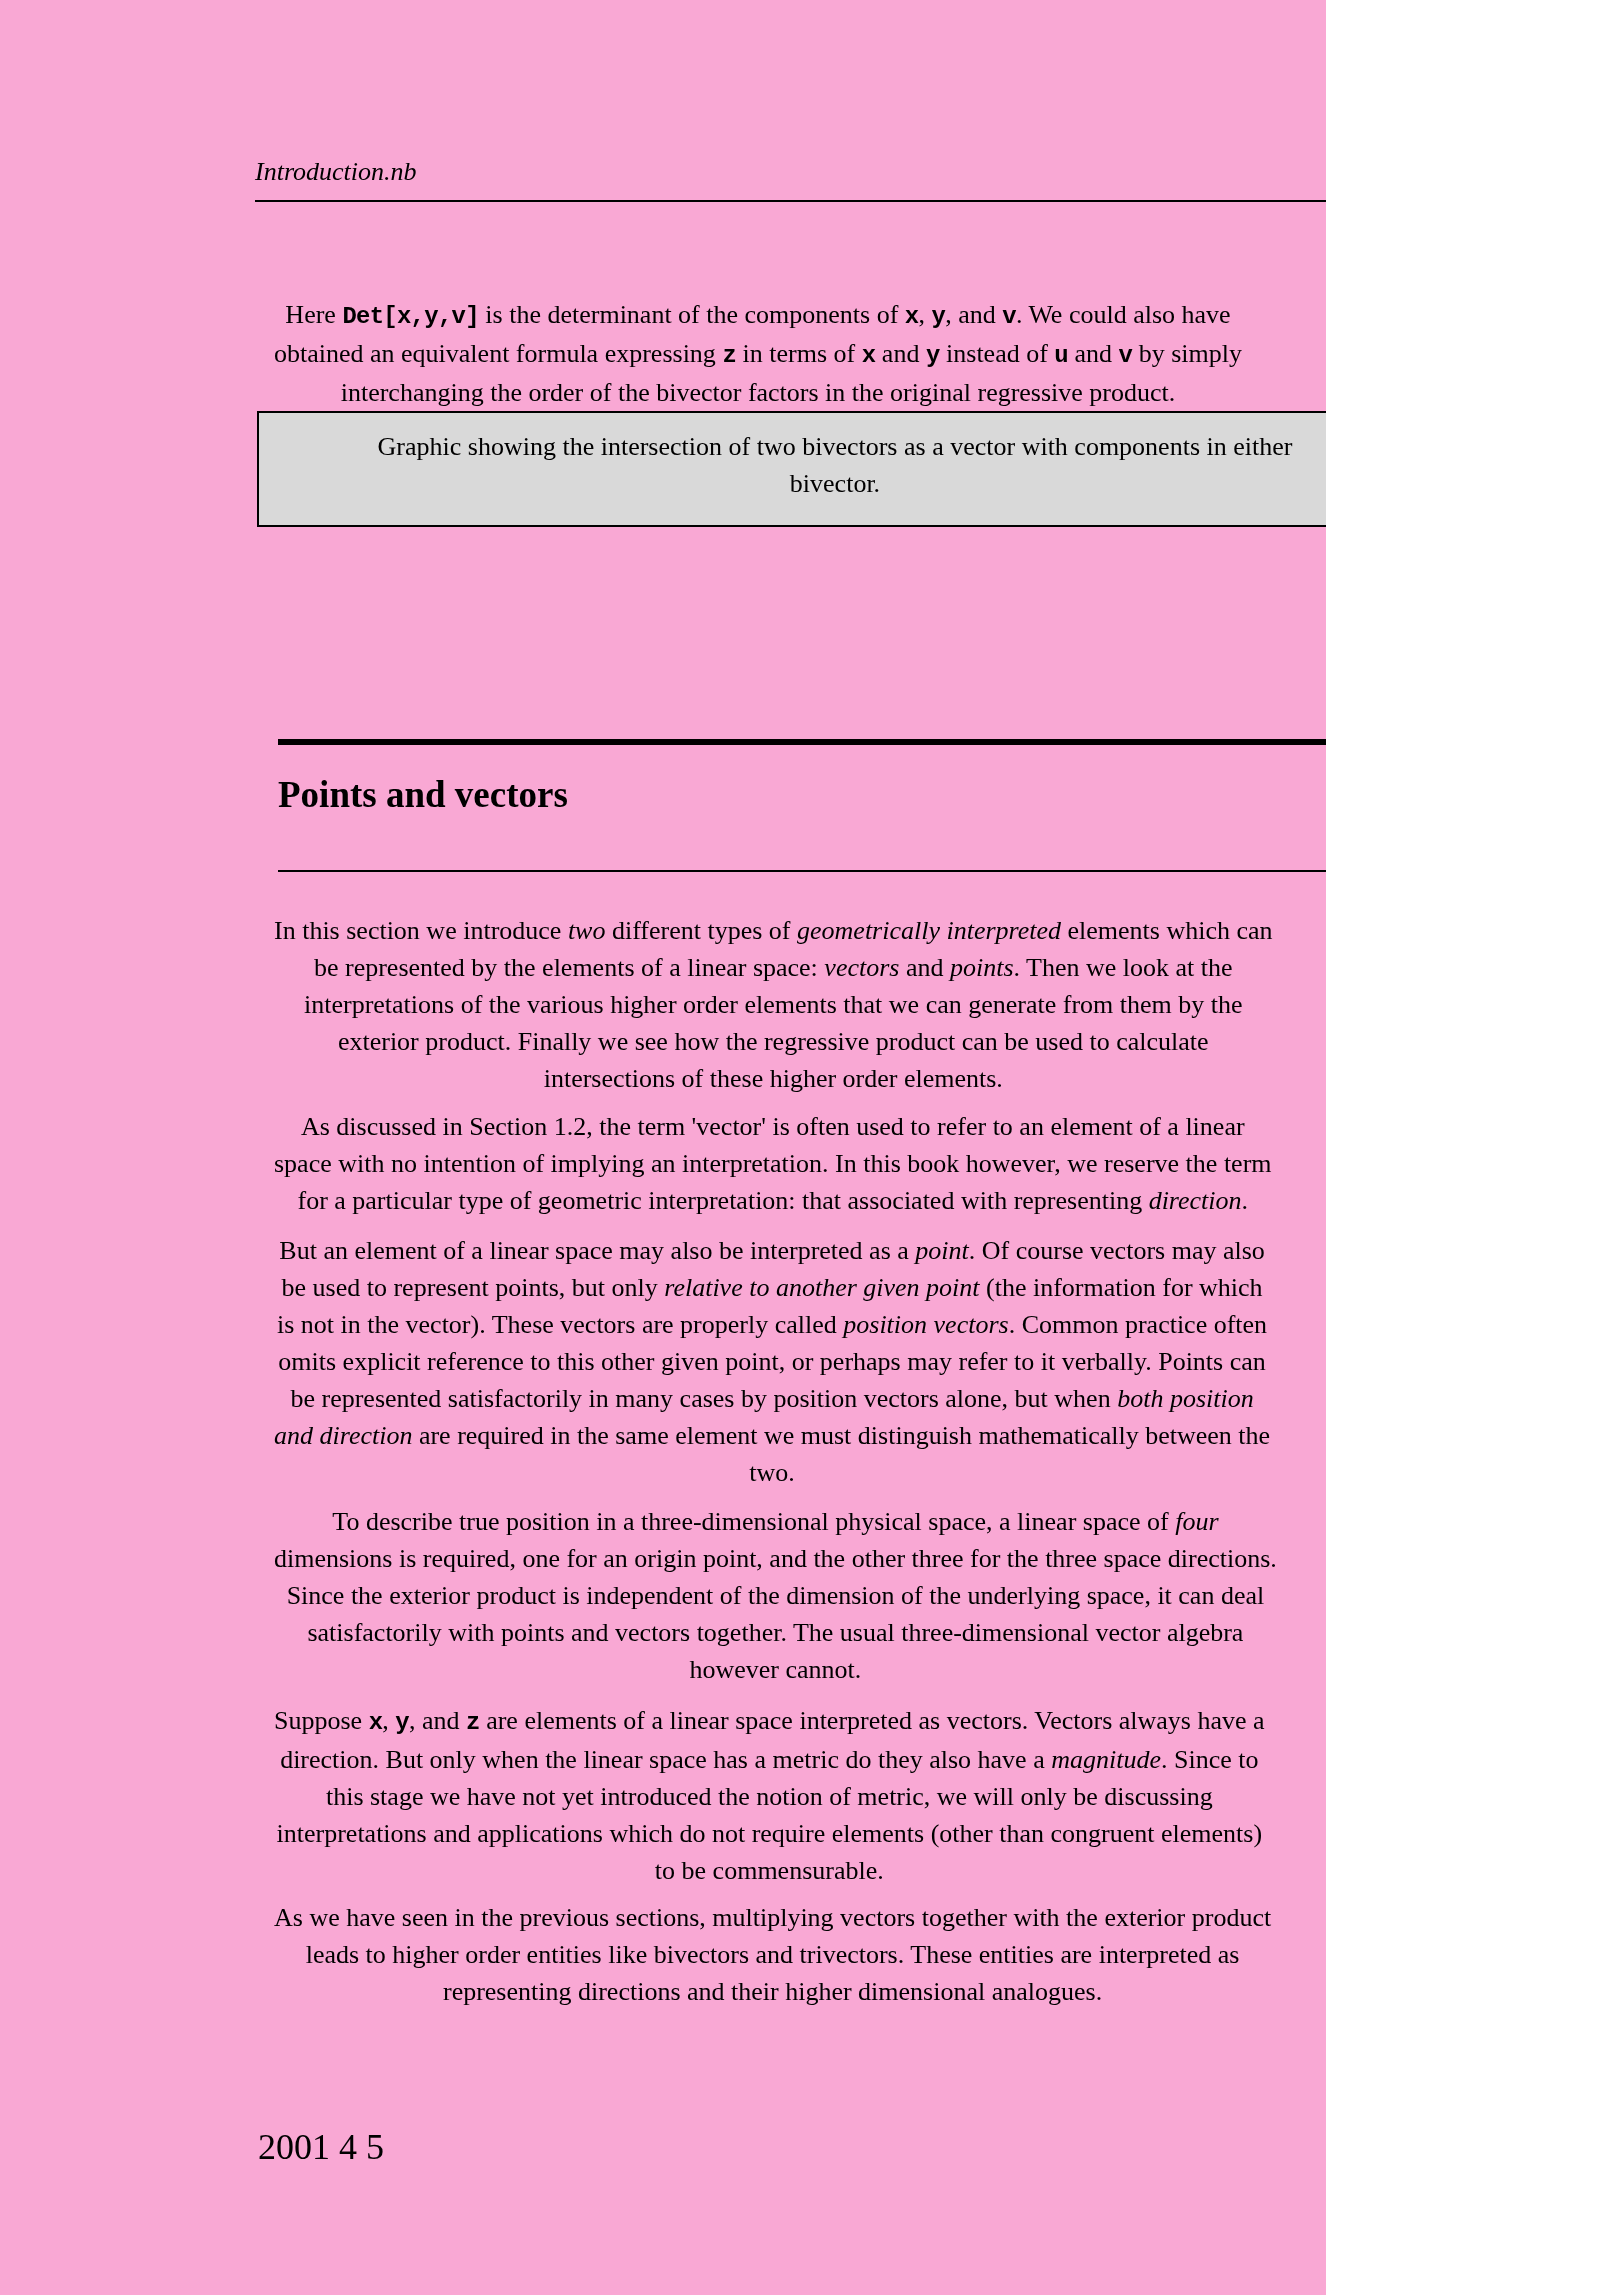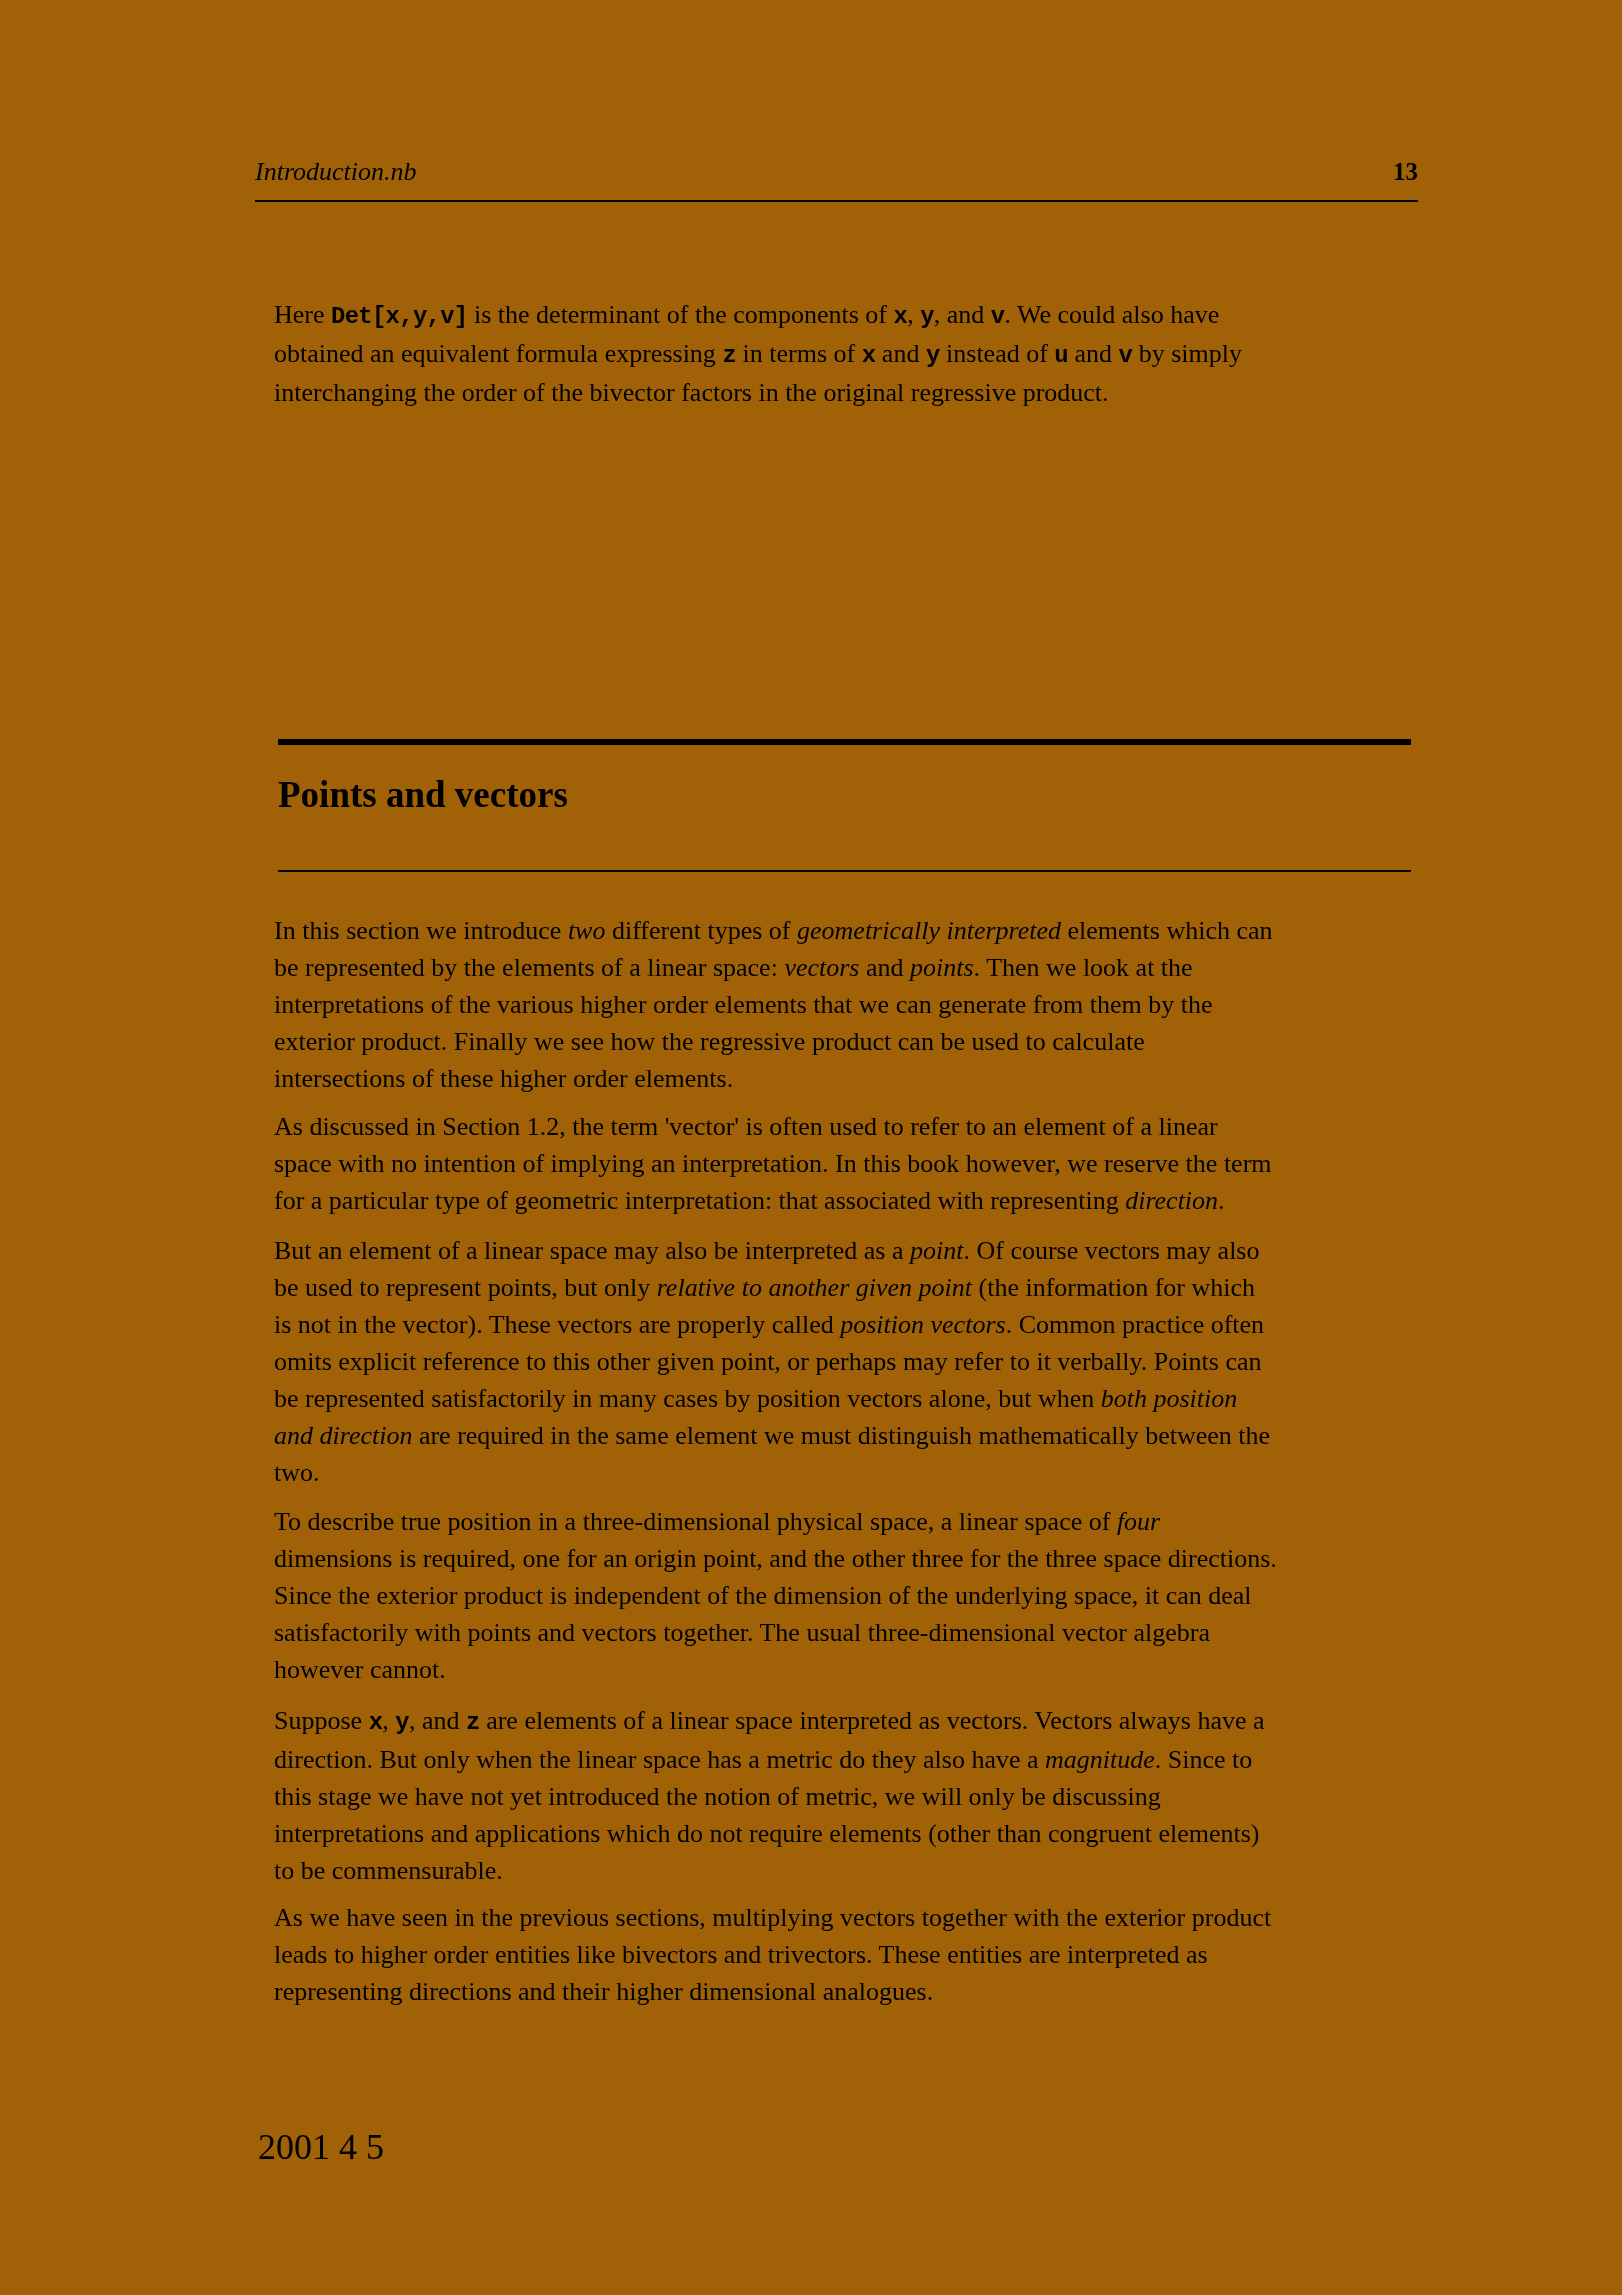--- a/index.html
+++ b/index.html
@@ -1,22 +1,23 @@
 <!DOCTYPE html>
 <html style="font-size:10.5px"><head>
 <meta charset="utf-8">
 <style>
   html,body{margin:0;padding:0;background:#ffffff;}
   .page{
     position:relative;
-    width:1622px;height:2295px;
-    background:#a16207;
+    width:1326px;height:2295px;
+    background:#f9a8d4;
     font-family:"Liberation Serif", serif;
     color:#000000;
     overflow:hidden;
+    text-align:center;
   }
   
   .header-row{
     position:absolute;left:255px;top:157px;width:1163px;
     display:flex;justify-content:space-between;align-items:baseline;
   }
   .doc-title{font-style:italic;font-size:26px;line-height:29px;}
   .page-num{font-weight:bold;font-size:25px;line-height:29px;}
   .header-rule{
     position:absolute;left:255px;top:200px;width:1163px;height:2px;background:#000;
@@ -77,20 +78,24 @@
   <div class="header-row">
     <span class="doc-title">Introduction.nb</span>
     <span class="page-num">13</span>
   </div>
   <div class="header-rule"></div>
 
   <p class="body p1">Here <b class="tt">Det[x,y,v]</b> is the determinant of the components of <b class="tt">x</b>, <b class="tt">y</b>, and <b class="tt">v</b>. We could also have
 obtained an equivalent formula expressing <b class="tt">z</b> in terms of <b class="tt">x</b> and <b class="tt">y</b> instead of <b class="tt">u</b> and <b class="tt">v</b> by simply
 interchanging the order of the bivector factors in the original regressive product.</p>
 
+  <div class="gbox">
+    <p class="caption">Graphic showing the intersection of two bivectors as a vector with components in either
+bivector.</p>
+  </div>
 
 
   <div class="h1-rule"></div>
 
   <h2 class="h2">Points and vectors</h2>
   <div class="h2-rule"></div>
 
   <p class="body p3">In this section we introduce <i>two</i> different types of <i>geometrically interpreted</i> elements which can
 be represented by the elements of a linear space: <i>vectors</i> and <i>points</i>. Then we look at the
 interpretations of the various higher order elements that we can generate from them by the

